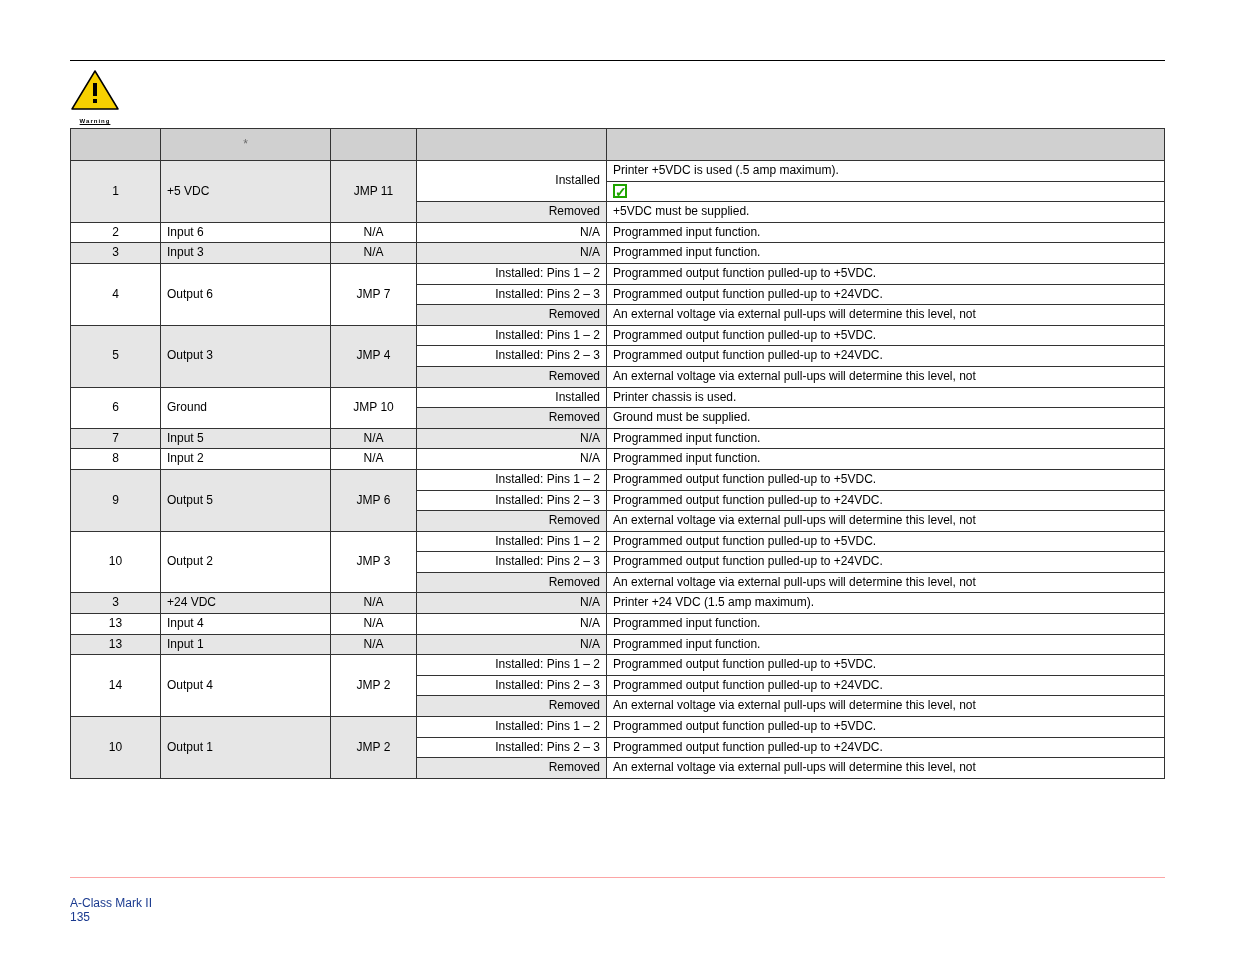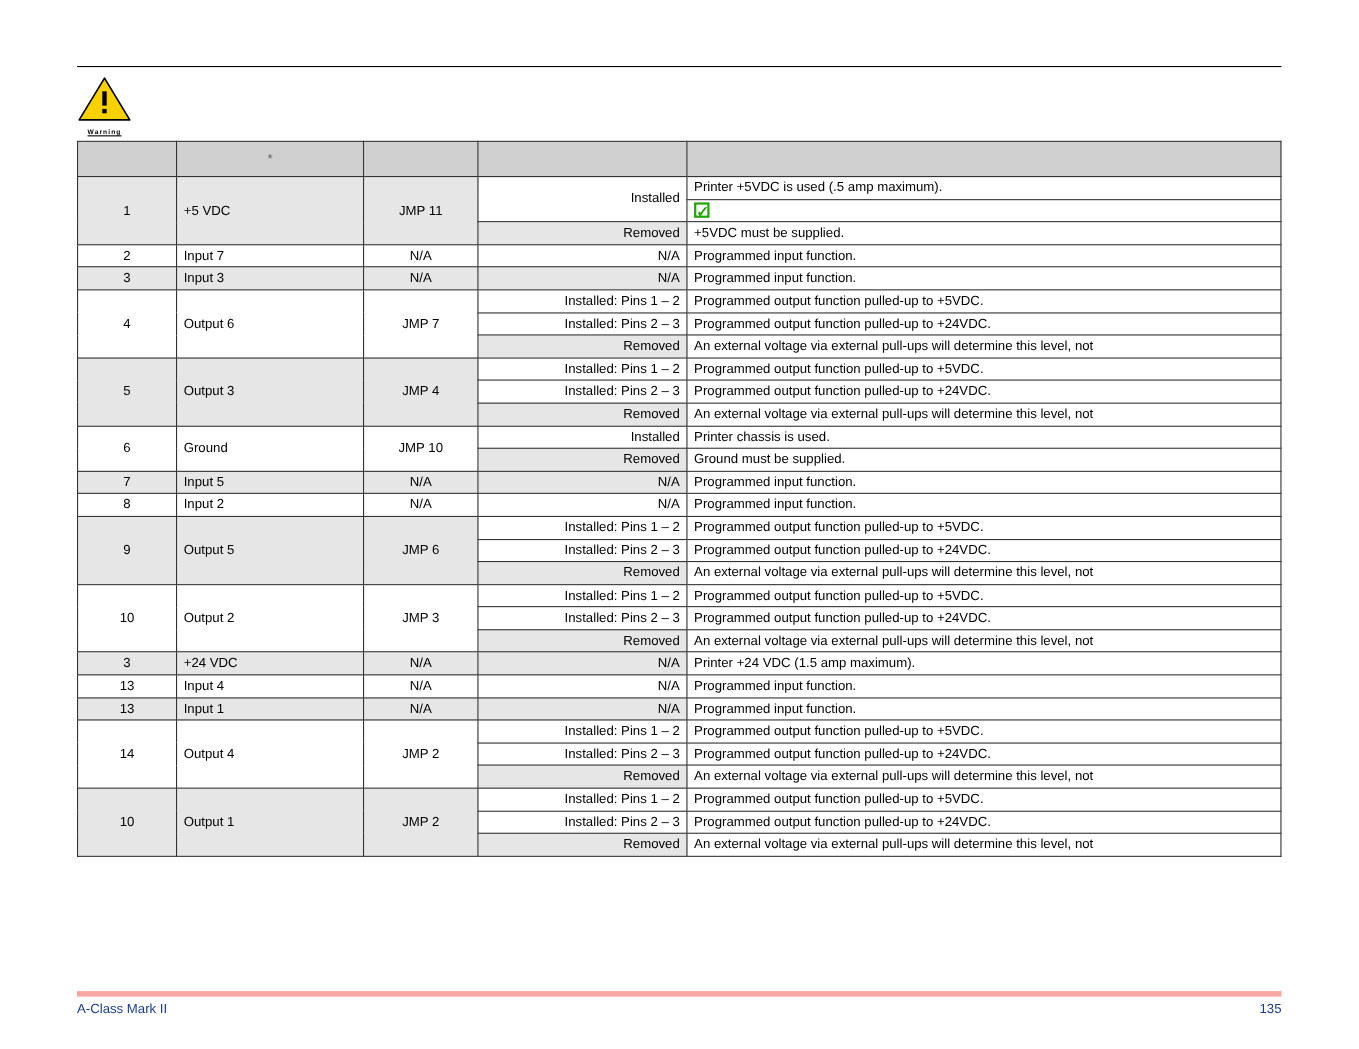--- a/index.html
+++ b/index.html
@@ -44,21 +44,21 @@
   }
   .hdr-row td {
     background: #d0d0d0;
     height: 32px;
     text-align: center;
     font-size: 8px;
     color: #6a6a6a;
   }
   .c-pin { width: 90px; text-align: center; }
   .c-signal { width: 170px; }
-  .c-jumper { width: 104px; text-align: center; }
+  .c-jumper { width: 86px; text-align: center; }
   .c-pos { width: 190px; text-align: right; }
   .c-desc { text-align: left; }
   .shade { background: #e6e6e6; }
   .green-check {
     display: inline-block;
     width: 14px;
     height: 14px;
     border: 2px solid #1fa500;
     position: relative;
     vertical-align: middle;
@@ -70,26 +70,27 @@
     position: absolute;
     left: 0px;
     top: -3px;
     font-size: 14px;
   }
   .footer {
     position: absolute;
     left: 70px;
     right: 70px;
     bottom: 30px;
-    border-top: 5px solid #fca5a5;
-    padding-top: 4px;
+    border-top: 1px solid #fca5a5;
+    padding-top: 18px;
     font-size: 12px;
     display: flex;
     justify-content: space-between;
     color: #1a3a8f;
+    flex-direction: column;
   }
 </style>
 </head>
 <body>
 
 <div class="top-rule"></div>
 
 <div style="margin-bottom:4px;">
   <svg class="warning-icon" viewBox="0 0 50 44">
     <polygon points="25,2 48,40 2,40" fill="#f7d100" stroke="#000" stroke-width="1.5" stroke-linejoin="round"></polygon>
@@ -117,21 +118,21 @@
       </tr>
       <tr>
         <td class="c-desc"><span class="green-check"></span></td>
       </tr>
       <tr>
         <td class="c-pos shade">Removed</td>
         <td class="c-desc">+5VDC must be supplied.</td>
       </tr>
       <tr>
         <td class="c-pin" rowspan="1">2</td>
-        <td class="c-signal" rowspan="1">Input 7</td>
+        <td class="c-signal" rowspan="1">Input 6</td>
         <td class="c-jumper" rowspan="1">N/A</td>
         <td class="c-pos">N/A</td>
         <td class="c-desc">Programmed input function.</td>
       </tr>
       <tr>
         <td class="c-pin shade" rowspan="1">3</td>
         <td class="c-signal shade" rowspan="1">Input 3</td>
         <td class="c-jumper shade" rowspan="1">N/A</td>
         <td class="c-pos shade">N/A</td>
         <td class="c-desc">Programmed input function.</td>

